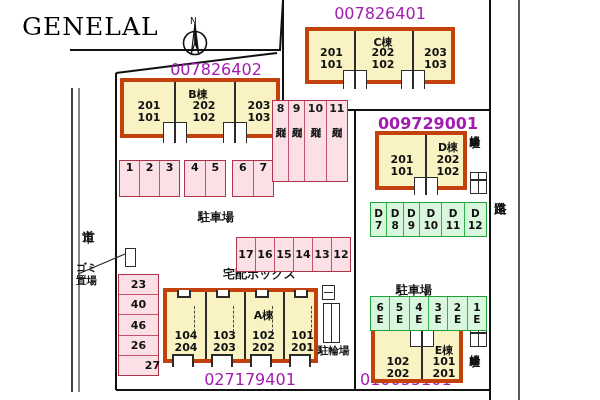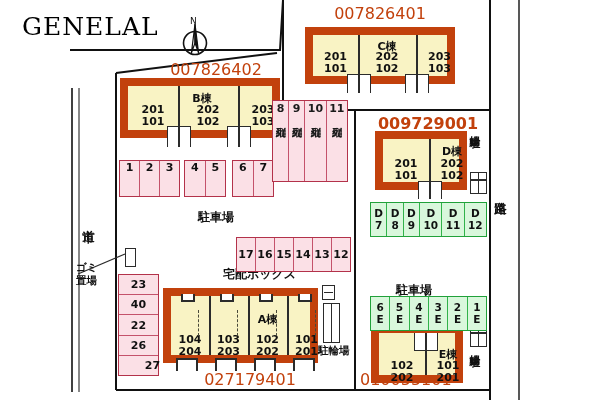--- a/index.html
+++ b/index.html
@@ -18,28 +18,28 @@
   .vtxt{writing-mode:vertical-rl;text-orientation:upright;white-space:nowrap;}
 
   
   .brand{
     left:22px;top:14px;font-size:25px;letter-spacing:1px;
     font-family:"DejaVu Serif","Liberation Serif",serif;font-weight:400;color:#000;
   }
 
   
   .bldg{
-    border:8px solid #c2410c;background:#f9f3c4;
+    border:4px solid #c2410c;background:#f9f3c4;
   }
   .unitdiv{position:absolute;background:#2b2b2b;}
   .stair{position:absolute;background:#ffffff;border:1.6px solid #2b2b2b;}
   .stair .midl{position:absolute;left:50%;top:0;width:1.6px;height:100%;background:#2b2b2b;margin-left:-0.8px;}
   .unitlabel{position:absolute;text-align:center;font-size:11px;font-weight:700;color:#111;line-height:1.08;}
   .bldgname{position:absolute;text-align:center;font-size:11px;font-weight:700;color:#111;}
-  .parcelno{position:absolute;text-align:center;font-size:16px;font-weight:400;color:#c2410c;
+  .parcelno{position:absolute;text-align:center;font-size:16px;font-weight:400;color:#a21caf;
     font-family:"DejaVu Sans","Liberation Sans",sans-serif;letter-spacing:0px;}
 
   
   .pgroup{position:absolute;display:flex;border:1.6px solid #b3324a;background:#fbe0e6;}
   .pslot{flex:1 1 auto;border-right:1.4px solid #c4526b;display:flex;align-items:flex-start;justify-content:center;}
   .pslot:last-child{border-right:none;}
   .pslot span{font-size:11px;font-weight:700;color:#111;}
   .pslot.mid span{align-self:center;}
 
   
@@ -343,21 +343,21 @@
   </div>
 
   <div class="vgroup" style="left:118px;top:274px;width:39px;height:100px;">
     <div class="vslot">
         <span>23</span>
       </div>
     <div class="vslot">
         <span>40</span>
       </div>
     <div class="vslot">
-        <span>22</span>
+        <span>46</span>
       </div>
     <div class="vslot">
         <span>26</span>
       </div>
     <div class="vslot">
         <span>27</span>
       </div>
   </div>
 
   <div class="trash" style="left:125px;top:248px;width:9px;height:17px;"></div>

